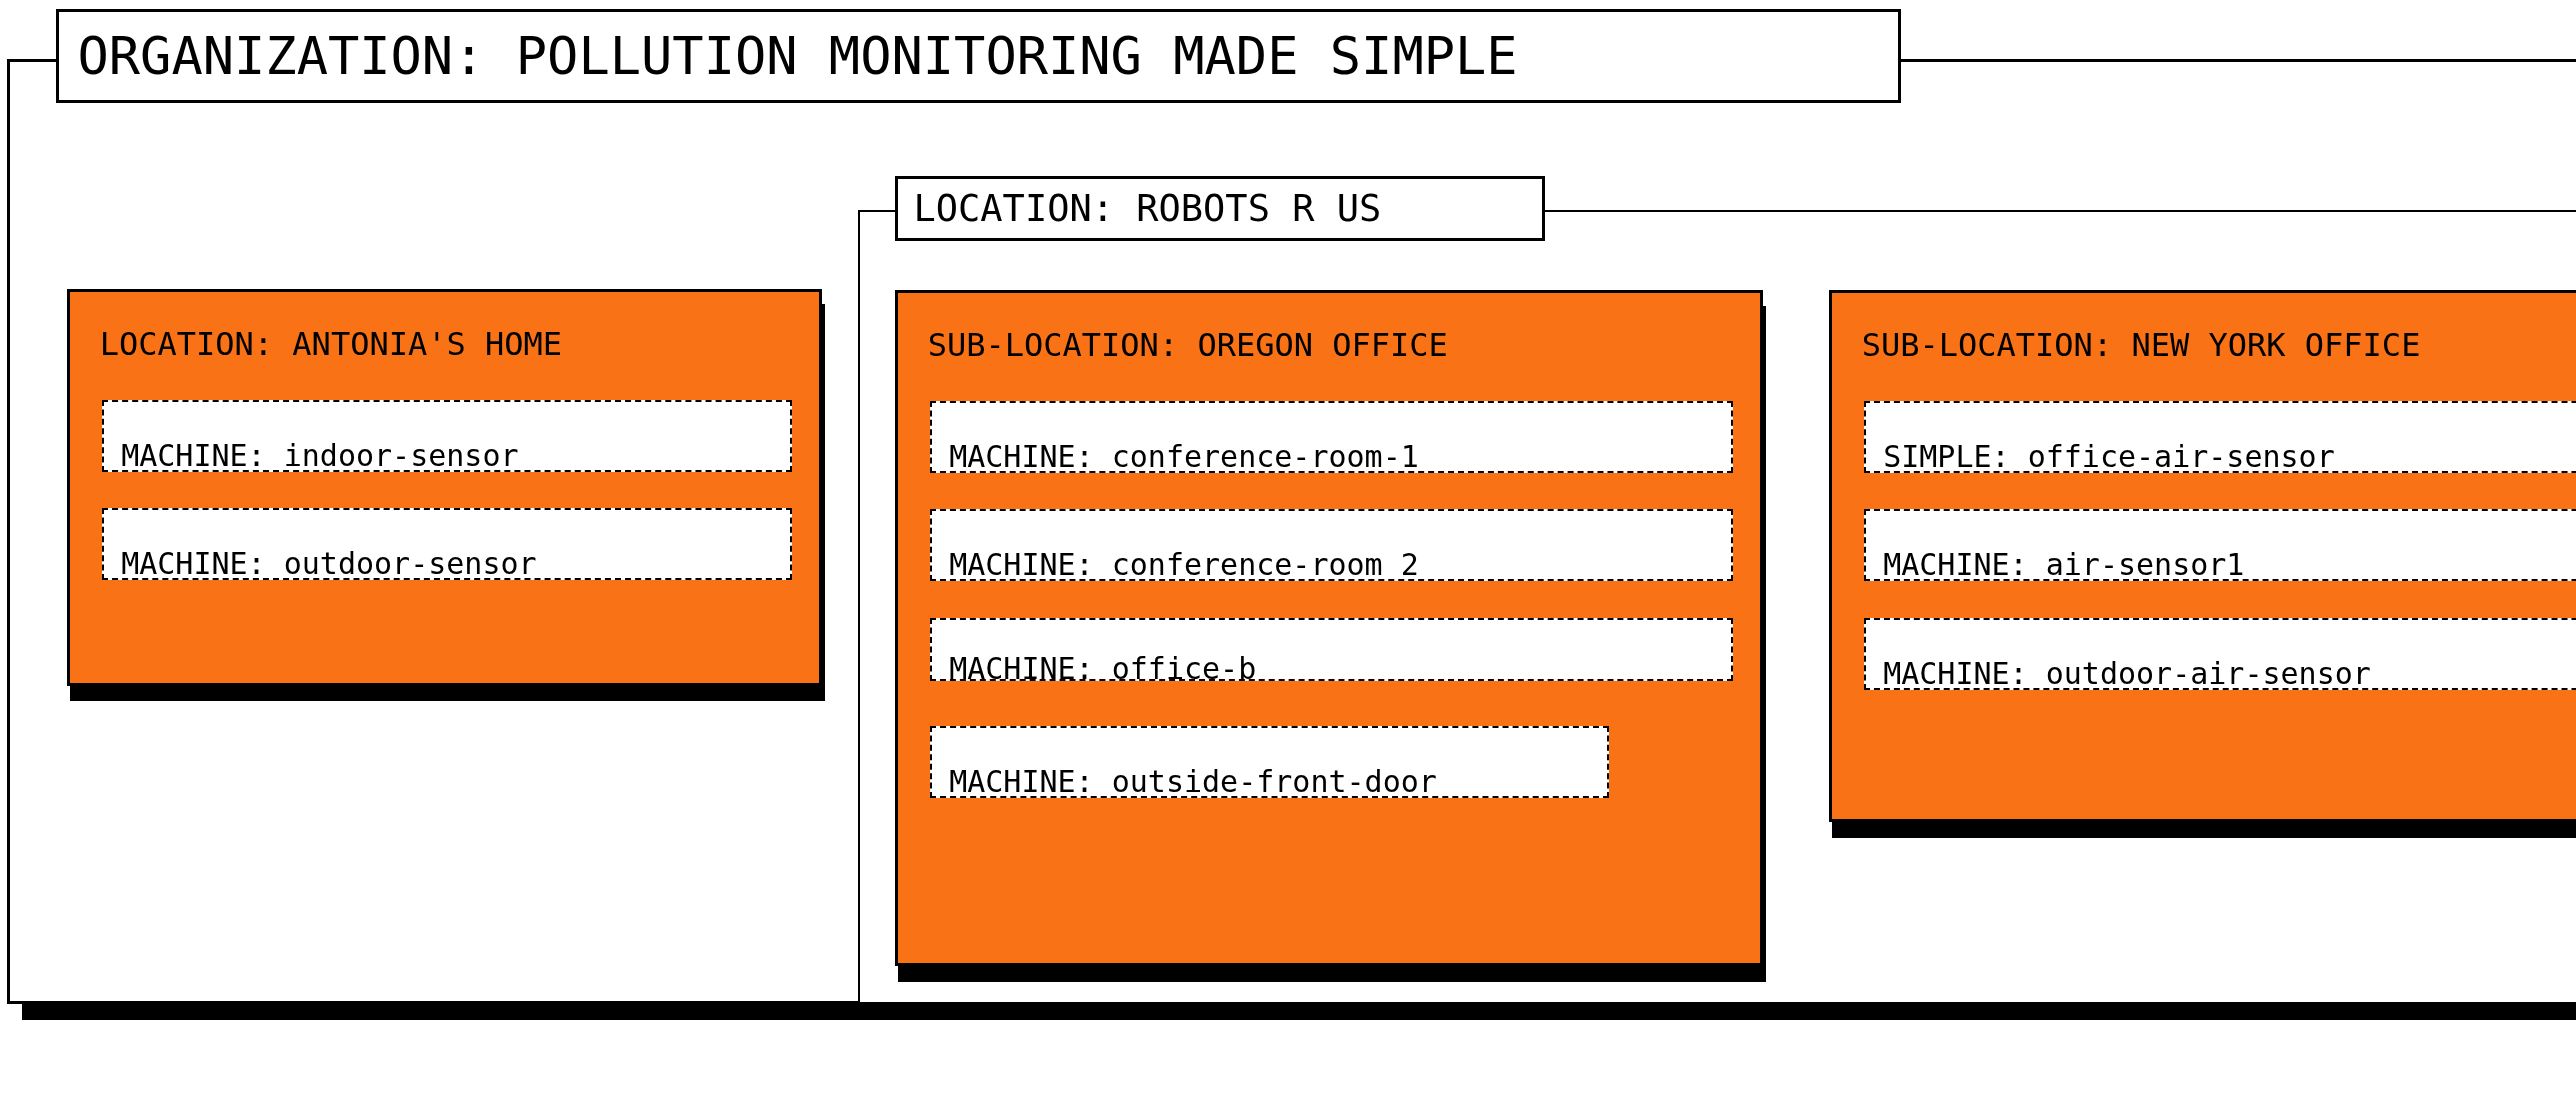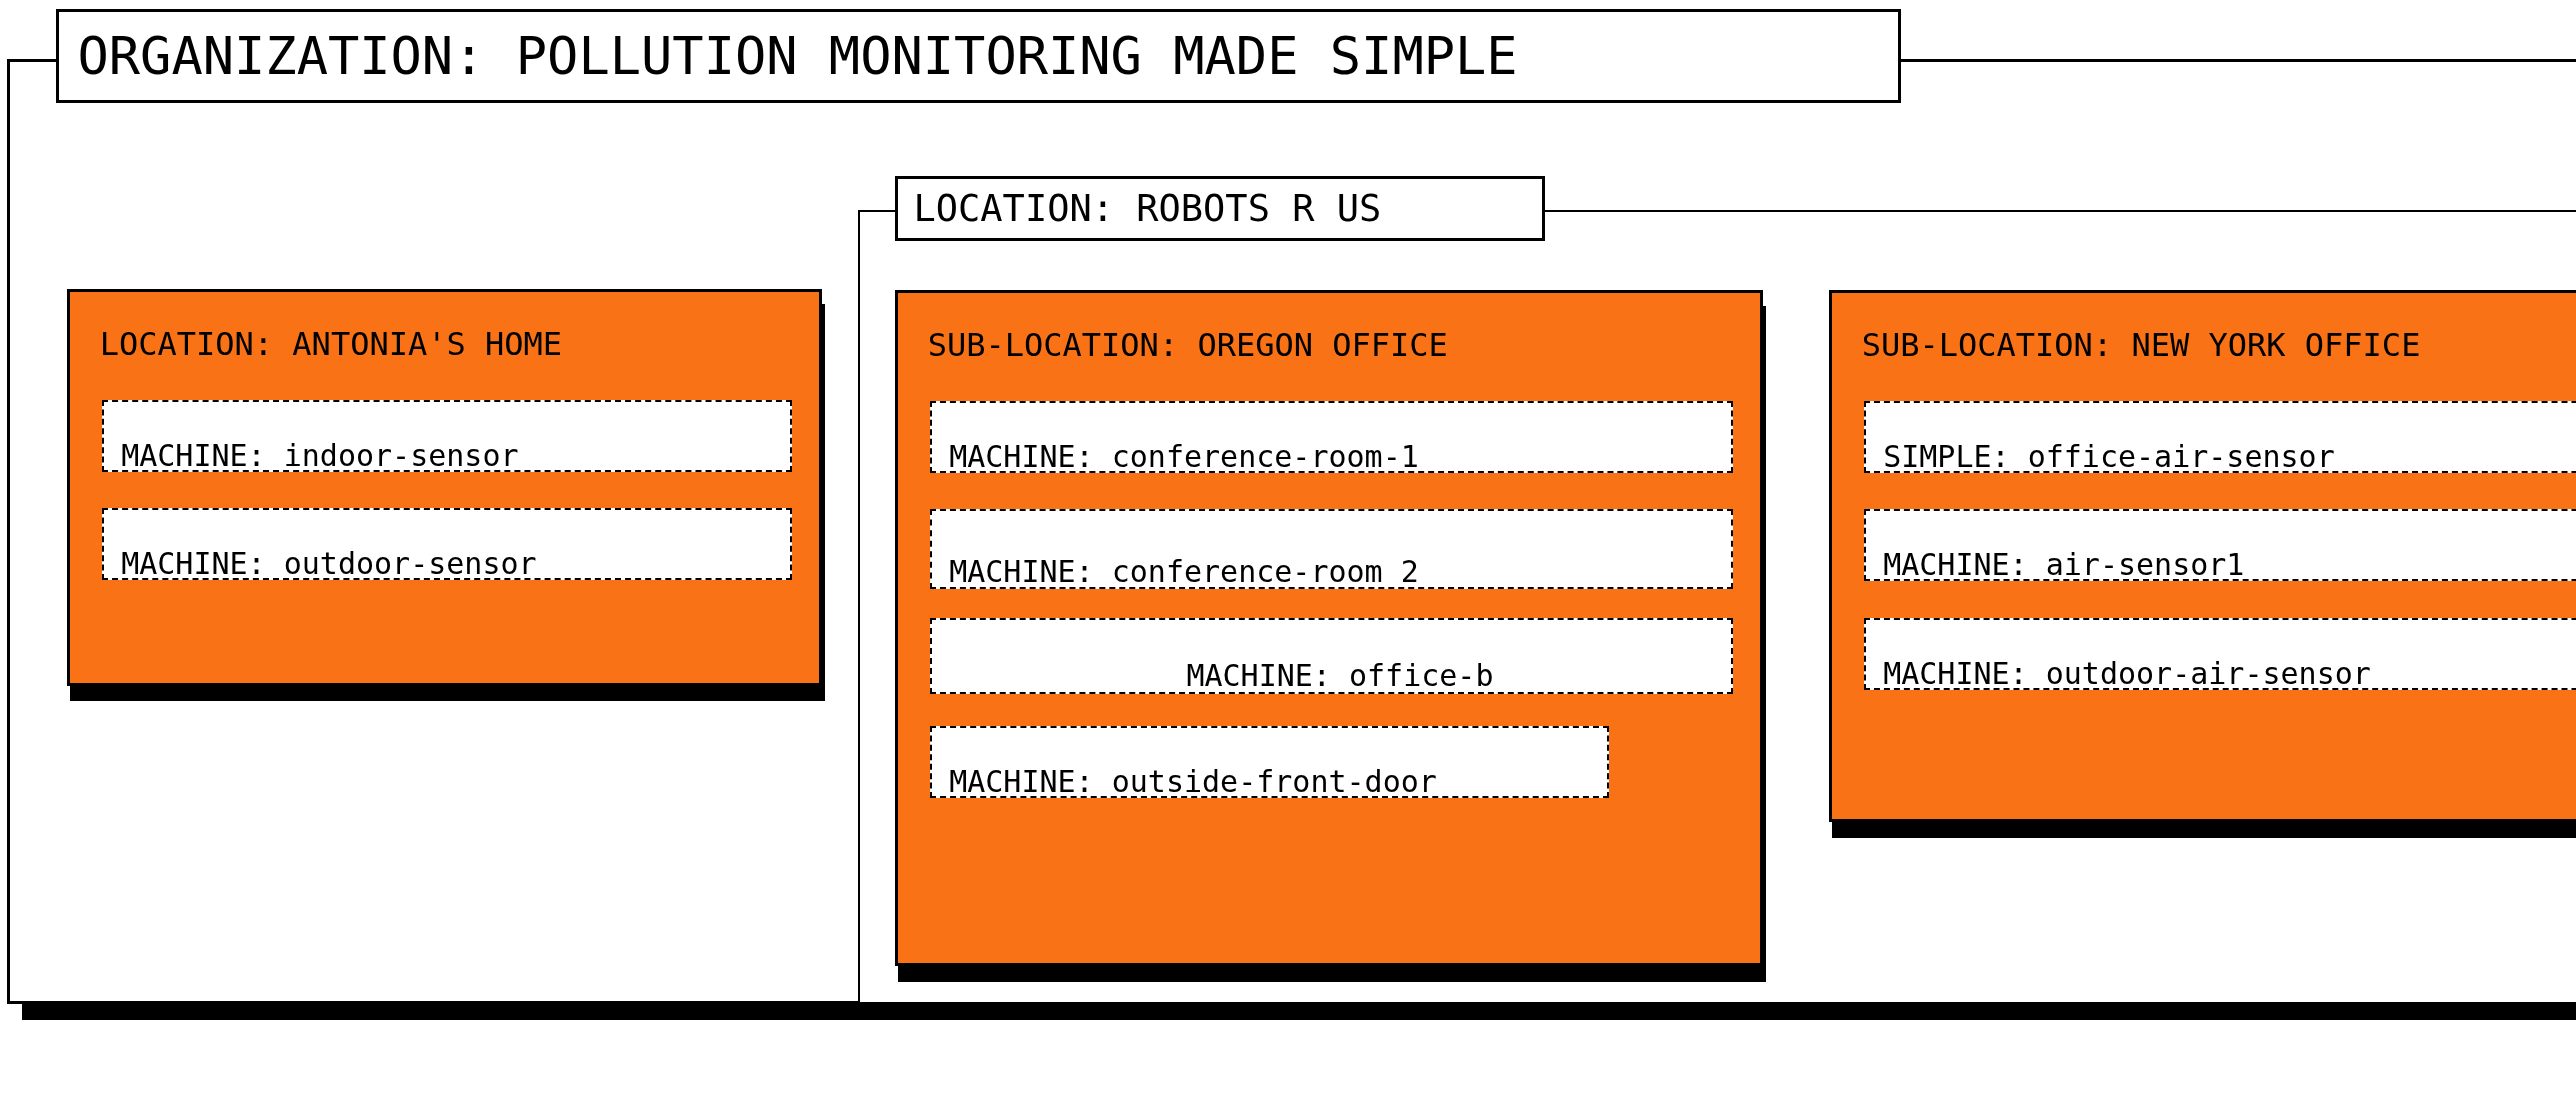--- a/index.html
+++ b/index.html
@@ -140,25 +140,25 @@
       <div class="abs loc-gray-shadow" style="left:38px; top:94px; width:868px; height:676px;"></div>
 
       <div class="abs loc-gray" style="left:35px; top:78px; width:868px; height:676px;">
 
         <div class="loc-heading" style="left:30px; top:36px;">SUB-LOCATION: OREGON OFFICE</div>
 
         <div class="machine" style="left:32px; top:108px; width:803px; height:72px;">
           <span class="machine-label">MACHINE: conference-room-1</span>
         </div>
 
-        <div class="machine" style="left:32px; top:216px; width:803px; height:80px;align-items:flex-end;">
+        <div class="machine" style="left:32px; top:216px; width:803px; height:72px;">
           <span class="machine-label">MACHINE: conference-room 2</span>
         </div>
 
-        <div class="machine" style="left:32px; top:325px; width:803px; height:76px;justify-content:center;">
+        <div class="machine" style="left:32px; top:325px; width:803px; height:63px;">
           <span class="machine-label">MACHINE: office-b</span>
         </div>
 
         <div class="machine" style="left:32px; top:433px; width:679px; height:72px;">
           <span class="machine-label">MACHINE: outside-front-door</span>
         </div>
       </div>
 
       <div class="abs loc-gray-shadow" style="left:972px; top:94px; width:908px; height:532px;"></div>
 

